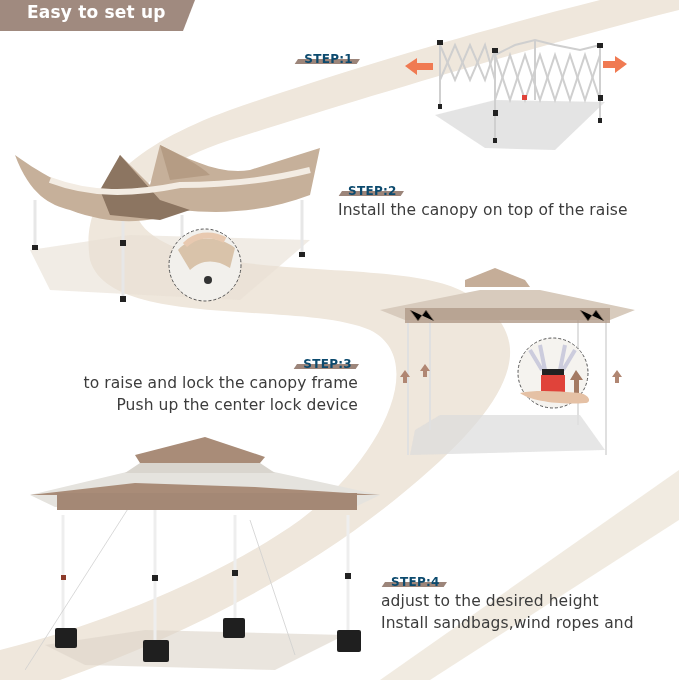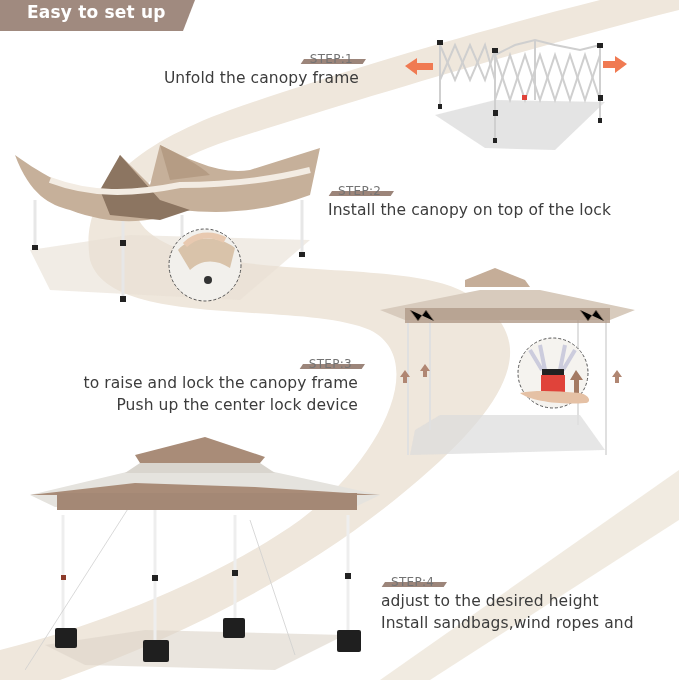--- a/index.html
+++ b/index.html
@@ -6,21 +6,21 @@
   body { width: 679px; height: 680px; position: relative; overflow: hidden;
          font-family: "DejaVu Sans", sans-serif; color: #3a3a3a; }
   .bg-swoosh { position: absolute; left: 0; top: 0; width: 679px; height: 680px; z-index: 0; }
   .header-banner { position: absolute; left: 0; top: 0; width: 195px; height: 31px; z-index: 3; }
   .header-banner svg { position: absolute; left: 0; top: 0; }
   .header-title { position: absolute; left: 27px; top: 2px; font-size: 17px; font-weight: bold;
                   color: #ffffff; letter-spacing: 0.2px; white-space: nowrap; }
   .step { position: absolute; z-index: 3; }
   .step-label-wrap { position: relative; display: inline-block; height: 16px; }
   .step-label-bar { position: absolute; left: 0; bottom: 0; height: 5px; }
-  .step-label { position: relative; font-size: 12px; font-weight: normal; color: #737373;
+  .step-label { position: relative; font-size: 12px; font-weight: bold; color: #0c4a6e;
                 letter-spacing: 0.3px; padding: 0 6px 0 10px; white-space: nowrap; }
   .step-text { font-size: 15.5px; line-height: 22px; color: #3c3c3c; white-space: nowrap;
                font-family: "DejaVu Sans", sans-serif; font-weight: normal; letter-spacing: 0.1px; }
   .right { text-align: right; }
   .illus { position: absolute; z-index: 2; }
 </style>
 </head>
 <body>
 
 <svg class="bg-swoosh" viewBox="0 0 679 680">
@@ -38,31 +38,30 @@
   <div class="header-title">Easy to set up</div>
 </div>
 
 <div class="step right" style="right:320px; top:48px;">
   <div class="step-label-wrap">
     <svg class="step-label-bar" width="66" height="6">
       <polygon points="4,0 66,0 62,6 0,6" fill="#9c857a"></polygon>
     </svg>
     <span class="step-label">STEP:1</span>
   </div>
-  <div class="step-text">Unfold the canopy frame</div>
-</div>
-
-<div class="step" style="left:328px; top:180px;">
+</div>
+
+<div class="step" style="left:338px; top:180px;">
   <div class="step-label-wrap">
     <svg class="step-label-bar" width="66" height="6">
       <polygon points="4,0 66,0 62,6 0,6" fill="#9c857a"></polygon>
     </svg>
     <span class="step-label">STEP:2</span>
   </div>
-  <div class="step-text">Install the canopy on top of the lock</div>
+  <div class="step-text">Install the canopy on top of the raise</div>
 </div>
 
 <div class="step right" style="right:321px; top:353px;">
   <div class="step-label-wrap">
     <svg class="step-label-bar" width="66" height="6">
       <polygon points="4,0 66,0 62,6 0,6" fill="#9c857a"></polygon>
     </svg>
     <span class="step-label">STEP:3</span>
   </div>
   <div class="step-text">to raise and lock the canopy frame</div>

